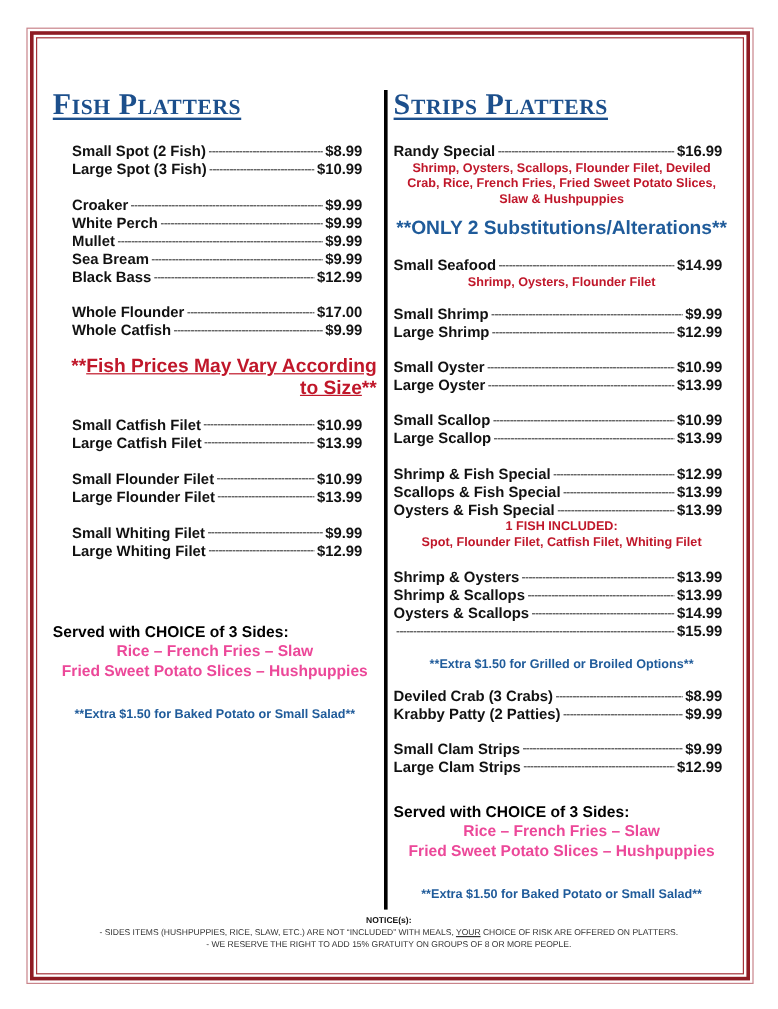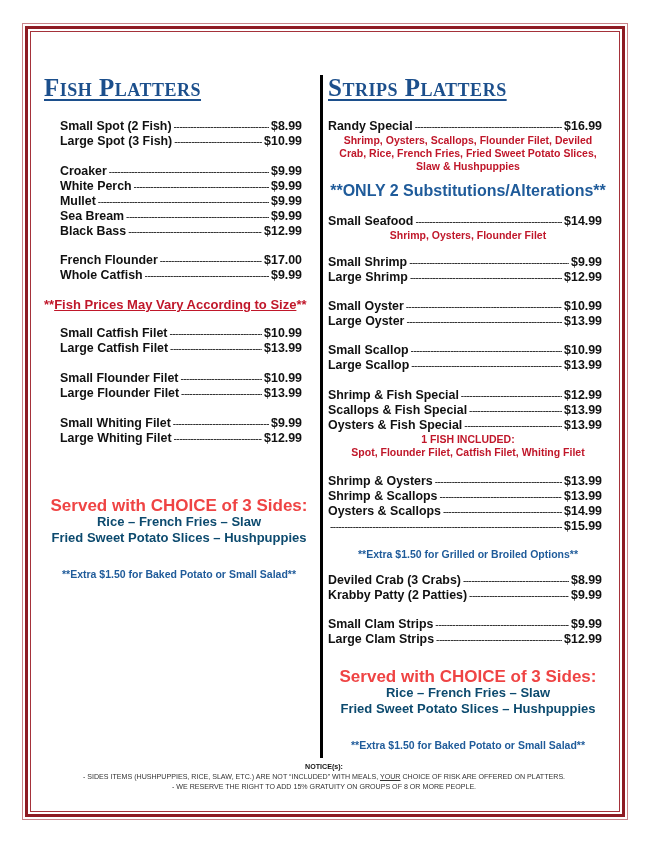--- a/index.html
+++ b/index.html
@@ -28,25 +28,25 @@
   .item .name { flex: 0 0 auto; }
   .item .dots { flex: 1 1 auto; overflow: hidden; margin: 0 2px; letter-spacing: -0.5px; font-weight: normal; font-size: 10px; }
   .item .dots::before { content: "------------------------------------------------------------------------------------------------"; }
   .item .price { flex: 0 0 auto; }
 
   .col-left .item { padding-left: 16px; padding-right: 12px; }
   .col-right .item { padding-left: 0; padding-right: 6px; }
 
   .red-desc { color: #c0172a; font-weight: bold; font-size: 10.5px; text-align: center; line-height: 13px; }
   .blue-note { color: #1f5b9a; font-weight: bold; font-size: 10.5px; text-align: center; }
-  .red-note { color: #c0172a; font-weight: bold; font-size: 13px; text-align: left; }
+  .red-note { color: #c0172a; font-weight: bold; font-size: 16px; text-align: right; }
   .red-note .u { text-decoration: underline; }
 
-  .sides-title { color: #ef4444; font-weight: bold; font-size: 17px; text-align: center; line-height: 16px; }
-  .sides-line { color: #0c4a6e; font-weight: bold; font-size: 13px; text-align: center; line-height: 16px; }
+  .sides-title { color: #000000; font-weight: bold; font-size: 13px; line-height: 16px; }
+  .sides-line { color: #ec4899; font-weight: bold; font-size: 13px; text-align: center; line-height: 16px; }
 
   .notice { position: absolute; left: 36px; width: 576px; top: 762px; text-align: center; font-family: "Liberation Sans", sans-serif; font-size: 7.1px; color: #333; line-height: 10px; }
   .notice .title { font-weight: bold; color: #111; }
   .notice .u { text-decoration: underline; }
 </style>
 </head>
 <body>
 
 <div class="frame-outer"></div>
 <div class="frame-thick"></div>
@@ -95,21 +95,21 @@
     <div class="item">
         <span class="name">Black Bass</span>
         <span class="dots"></span>
         <span class="price">$12.99</span>
       </div>
   </div>
 
   <div style="height:14px"></div>
   <div>
     <div class="item">
-        <span class="name">French Flounder</span>
+        <span class="name">Whole Flounder</span>
         <span class="dots"></span>
         <span class="price">$17.00</span>
       </div>
     <div class="item">
         <span class="name">Whole Catfish</span>
         <span class="dots"></span>
         <span class="price">$9.99</span>
       </div>
   </div>
 

